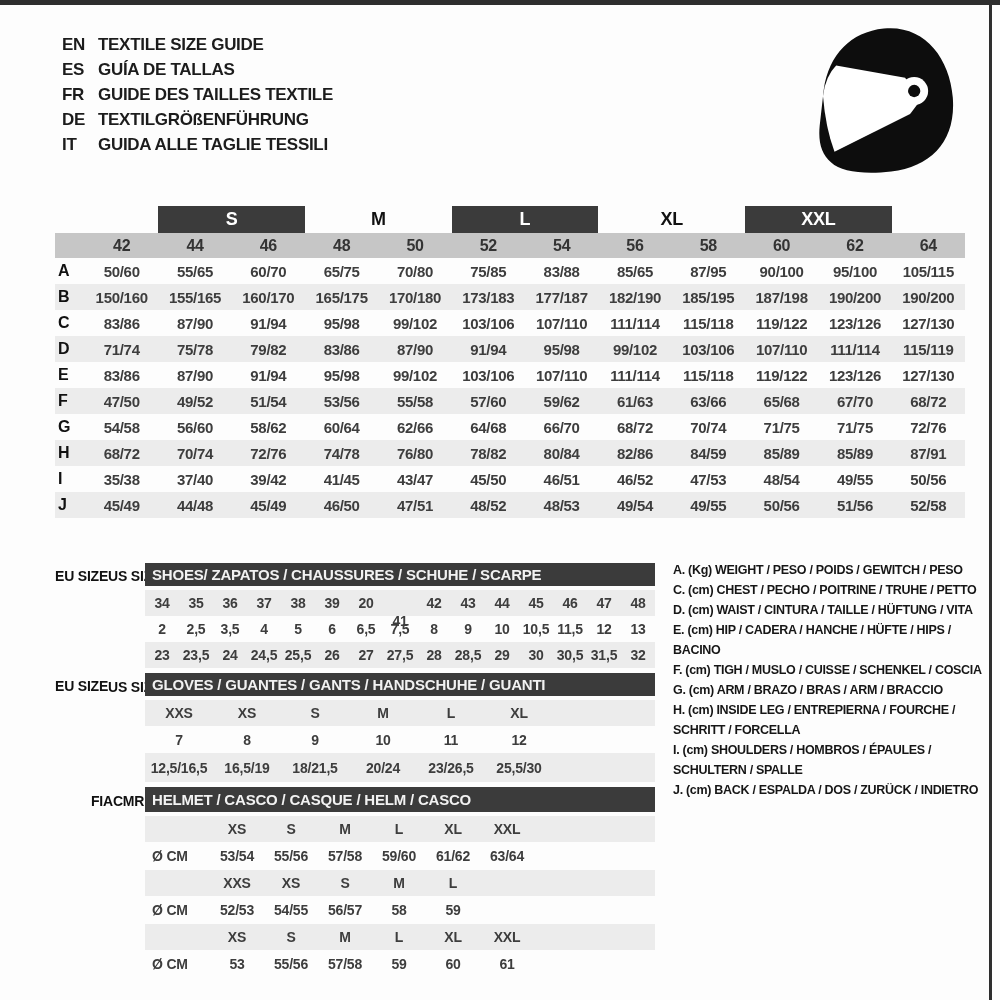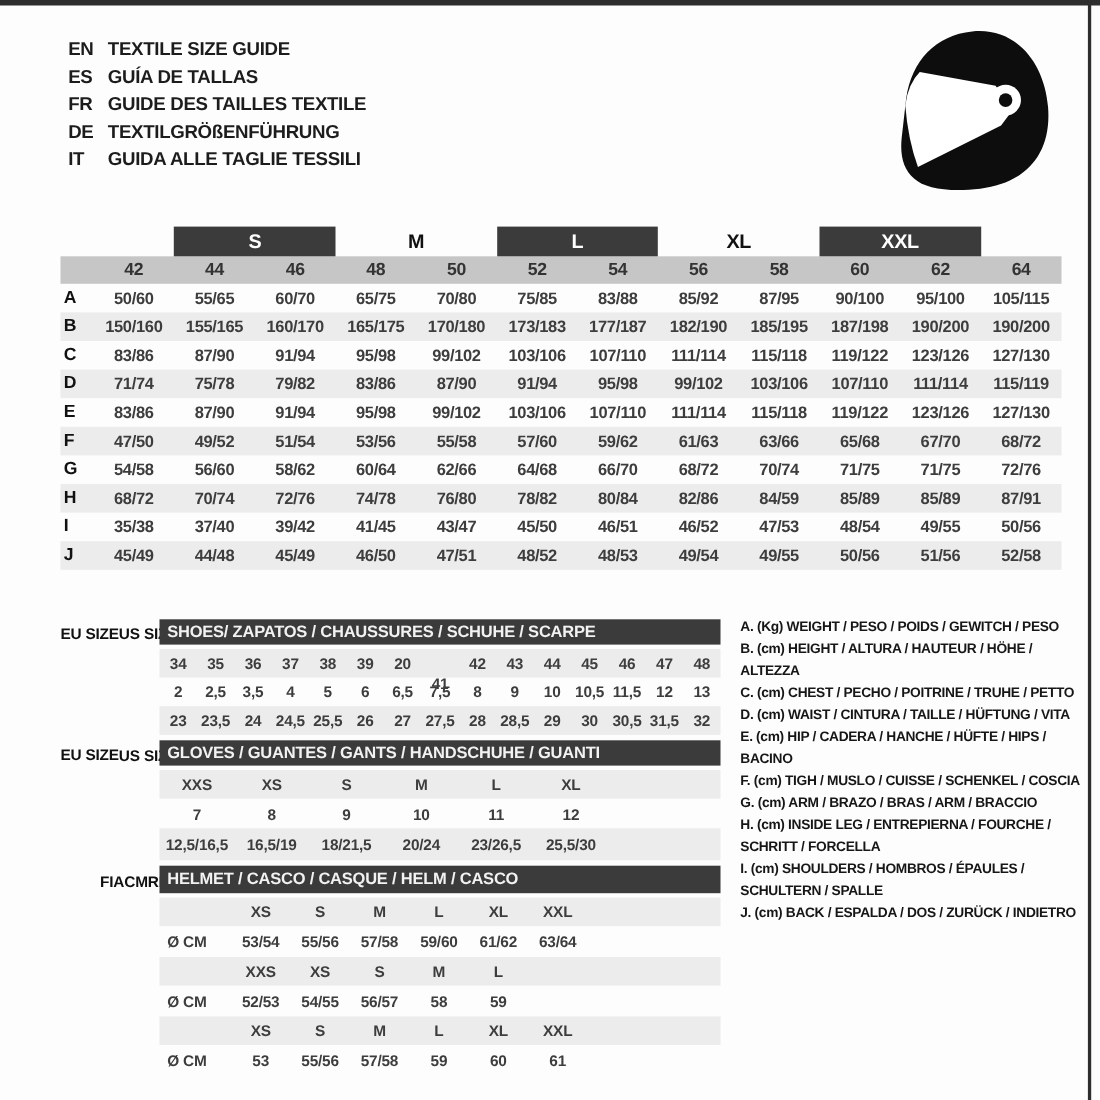--- a/index.html
+++ b/index.html
@@ -118,21 +118,21 @@
       </div>
       <div class="mrow">
         <div class="cell-letter">A</div>
         <div class="cell">50/60</div>
         <div class="cell">55/65</div>
         <div class="cell">60/70</div>
         <div class="cell">65/75</div>
         <div class="cell">70/80</div>
         <div class="cell">75/85</div>
         <div class="cell">83/88</div>
-        <div class="cell">85/92</div>
+        <div class="cell">85/65</div>
         <div class="cell">87/95</div>
         <div class="cell">90/100</div>
         <div class="cell">95/100</div>
         <div class="cell">105/115</div>
       </div>
       <div class="mrow striped">
         <div class="cell-letter">B</div>
         <div class="cell">150/160</div>
         <div class="cell">155/165</div>
         <div class="cell">160/170</div>
@@ -429,21 +429,20 @@
           <div class="scell" style="width: 54px;">57/58</div>
           <div class="scell" style="width: 54px;">59</div>
           <div class="scell" style="width: 54px;">60</div>
           <div class="scell" style="width: 54px;">61</div>
         </div>
       </div>
     </div>
 
   <div id="legend">
       <div class="legend-item">A. (Kg) WEIGHT / PESO / POIDS / GEWITCH / PESO</div>
-      <div class="legend-item">B. (cm) HEIGHT / ALTURA / HAUTEUR / HÖHE / ALTEZZA</div>
       <div class="legend-item">C. (cm) CHEST / PECHO / POITRINE / TRUHE / PETTO</div>
       <div class="legend-item">D. (cm) WAIST / CINTURA / TAILLE / HÜFTUNG / VITA</div>
       <div class="legend-item">E. (cm) HIP / CADERA / HANCHE / HÜFTE / HIPS / BACINO</div>
       <div class="legend-item">F. (cm) TIGH / MUSLO / CUISSE / SCHENKEL / COSCIA</div>
       <div class="legend-item">G. (cm) ARM / BRAZO / BRAS / ARM / BRACCIO</div>
       <div class="legend-item">H. (cm) INSIDE LEG / ENTREPIERNA / FOURCHE / SCHRITT / FORCELLA</div>
       <div class="legend-item">I. (cm) SHOULDERS / HOMBROS / ÉPAULES / SCHULTERN / SPALLE</div>
       <div class="legend-item">J. (cm) BACK / ESPALDA / DOS / ZURÜCK / INDIETRO</div>
     </div>
 </div>

